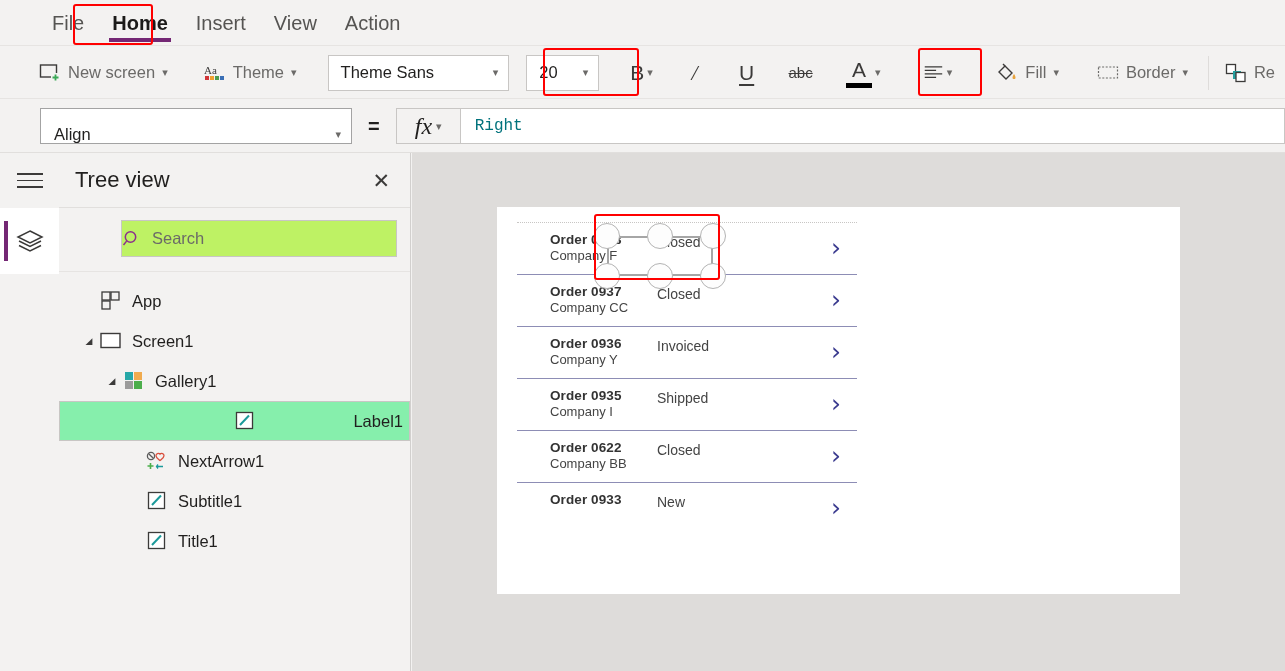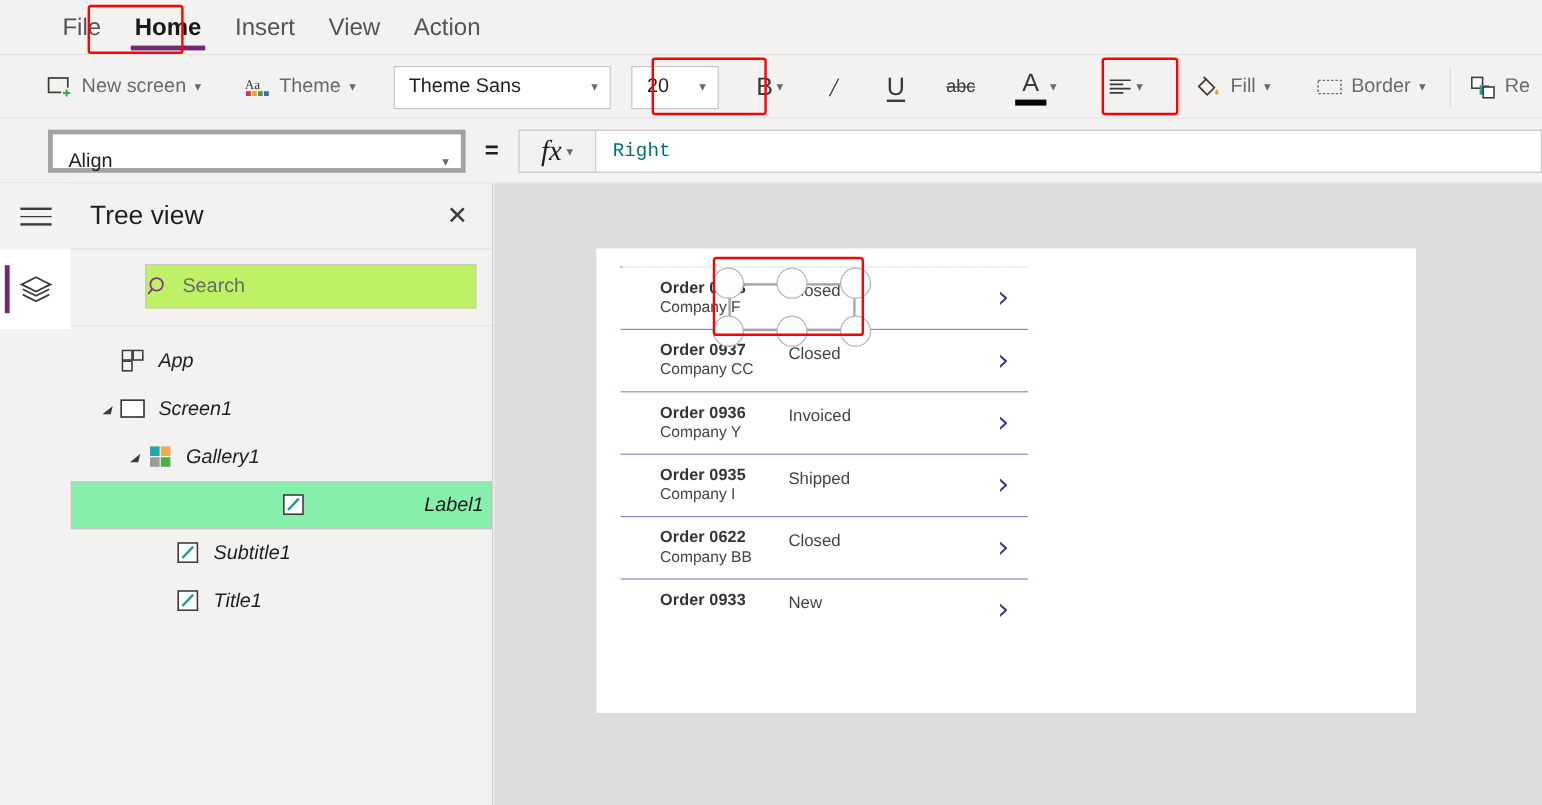--- a/index.html
+++ b/index.html
@@ -72,21 +72,21 @@
   .strk { text-decoration:line-through; font-size:15px; color:#3b3a39; }
   .fcolor { position:relative; display:flex; flex-direction:column; align-items:center; }
   .fcolor .bar { width:26px; height:5px; background:#000; margin-top:1px; }
 
   
   .fbar {
     position:absolute; left:0; top:99px; width:1285px; height:54px;
     background:#f3f2f1; display:flex; align-items:center; padding-left:40px;
   }
   .prop-sel {
-    width:348px; height:36px; background:#fff; border:4px solid #a3a3a3;
+    width:312px; height:36px; background:#fff; border:1px solid #a3a3a3;
     display:flex; align-items:center; justify-content:space-between;
     padding:16px 10px 0 13px; font-size:16.5px; color:#201f1e; cursor:pointer;
   }
   .eq { font-size:20px; color:#201f1e; margin:0 16px; font-weight:bold; }
   .fx {
     width:65px; height:36px; background:#f3f2f1; border:1px solid #c8c6c4;
     display:flex; align-items:center; justify-content:center; gap:4px; cursor:pointer;
   }
   .fx .g { font-family:"Liberation Serif",serif; font-style:italic; font-size:24px; color:#201f1e; }
   .finput {
@@ -131,21 +131,21 @@
   }
   .tree-search .ph { color:#6b6a68; font-size:16.5px; }
 
   .tnode {
     display:flex; align-items:center; height:40px; cursor:pointer;
     font-size:16.5px; color:#201f1e; padding-right:6px;
   }
   .tnode.sel { background:#86efac; }
   .tnode .tw { width:14px; font-size:9px; color:#3b3a39; text-align:center; margin-right:3px; }
   .tnode .ic { width:24px; display:flex; align-items:center; justify-content:center; margin-right:9px; }
-  .tlist { padding-top:9px;font-style:italic; }
+  .tlist { padding-top:9px; }
 
   
   .canvas {
     position:absolute; left:412px; top:153px; width:873px; height:518px; background:#dedcda;
   }
   .screen {
     position:absolute; left:85px; top:54px; width:683px; height:387px; background:#fff;
   }
   .gallery {
     position:absolute; left:20px; top:15px; width:340px; height:310px;
@@ -394,20 +394,33 @@
         <span class="ic">
           <svg width="20" height="20" viewBox="0 0 20 20">
             <rect x="1.5" y="1.5" width="16" height="16" fill="#fff" stroke="#3b3a39" stroke-width="1.3"></rect>
             <path d="M5 14 L14 4.5" stroke="#1b9a9a" stroke-width="2"></path>
           </svg>
         </span>
         <span>Label1</span>
       </div>
 
 
+      <div class="tnode" style="padding-left:69px">
+        <span class="tw"></span>
+        <span class="ic">
+          <svg width="22" height="20" viewBox="0 0 22 20">
+            <circle cx="5" cy="5" r="3.6" fill="none" stroke="#5b5b5b" stroke-width="1.3"></circle>
+            <path d="M2.7 2.7 L7.3 7.3" stroke="#5b5b5b" stroke-width="1.3"></path>
+            <path d="M14 3.2 c1.5 -1.8 4 -.4 4 1.5 c0 2 -2.4 3.4 -4 4.8 c-1.6 -1.4 -4 -2.8 -4 -4.8 c0 -1.9 2.5 -3.3 4 -1.5z" fill="none" stroke="#d94f3d" stroke-width="1.3"></path>
+            <path d="M4.5 12 v6 M1.5 15 h6" stroke="#4cae4c" stroke-width="1.6"></path>
+            <path d="M11 15.5 h6 M12 13.5 l-1.5 2 l1.5 2" fill="none" stroke="#1b9a9a" stroke-width="1.3"></path>
+          </svg>
+        </span>
+        <span>NextArrow1</span>
+      </div>
 
       <div class="tnode" style="padding-left:69px">
         <span class="tw"></span>
         <span class="ic">
           <svg width="20" height="20" viewBox="0 0 20 20">
             <rect x="1.5" y="1.5" width="16" height="16" fill="#fff" stroke="#3b3a39" stroke-width="1.3"></rect>
             <path d="M5 14 L14 4.5" stroke="#1b9a9a" stroke-width="2"></path>
           </svg>
         </span>
         <span>Subtitle1</span>

